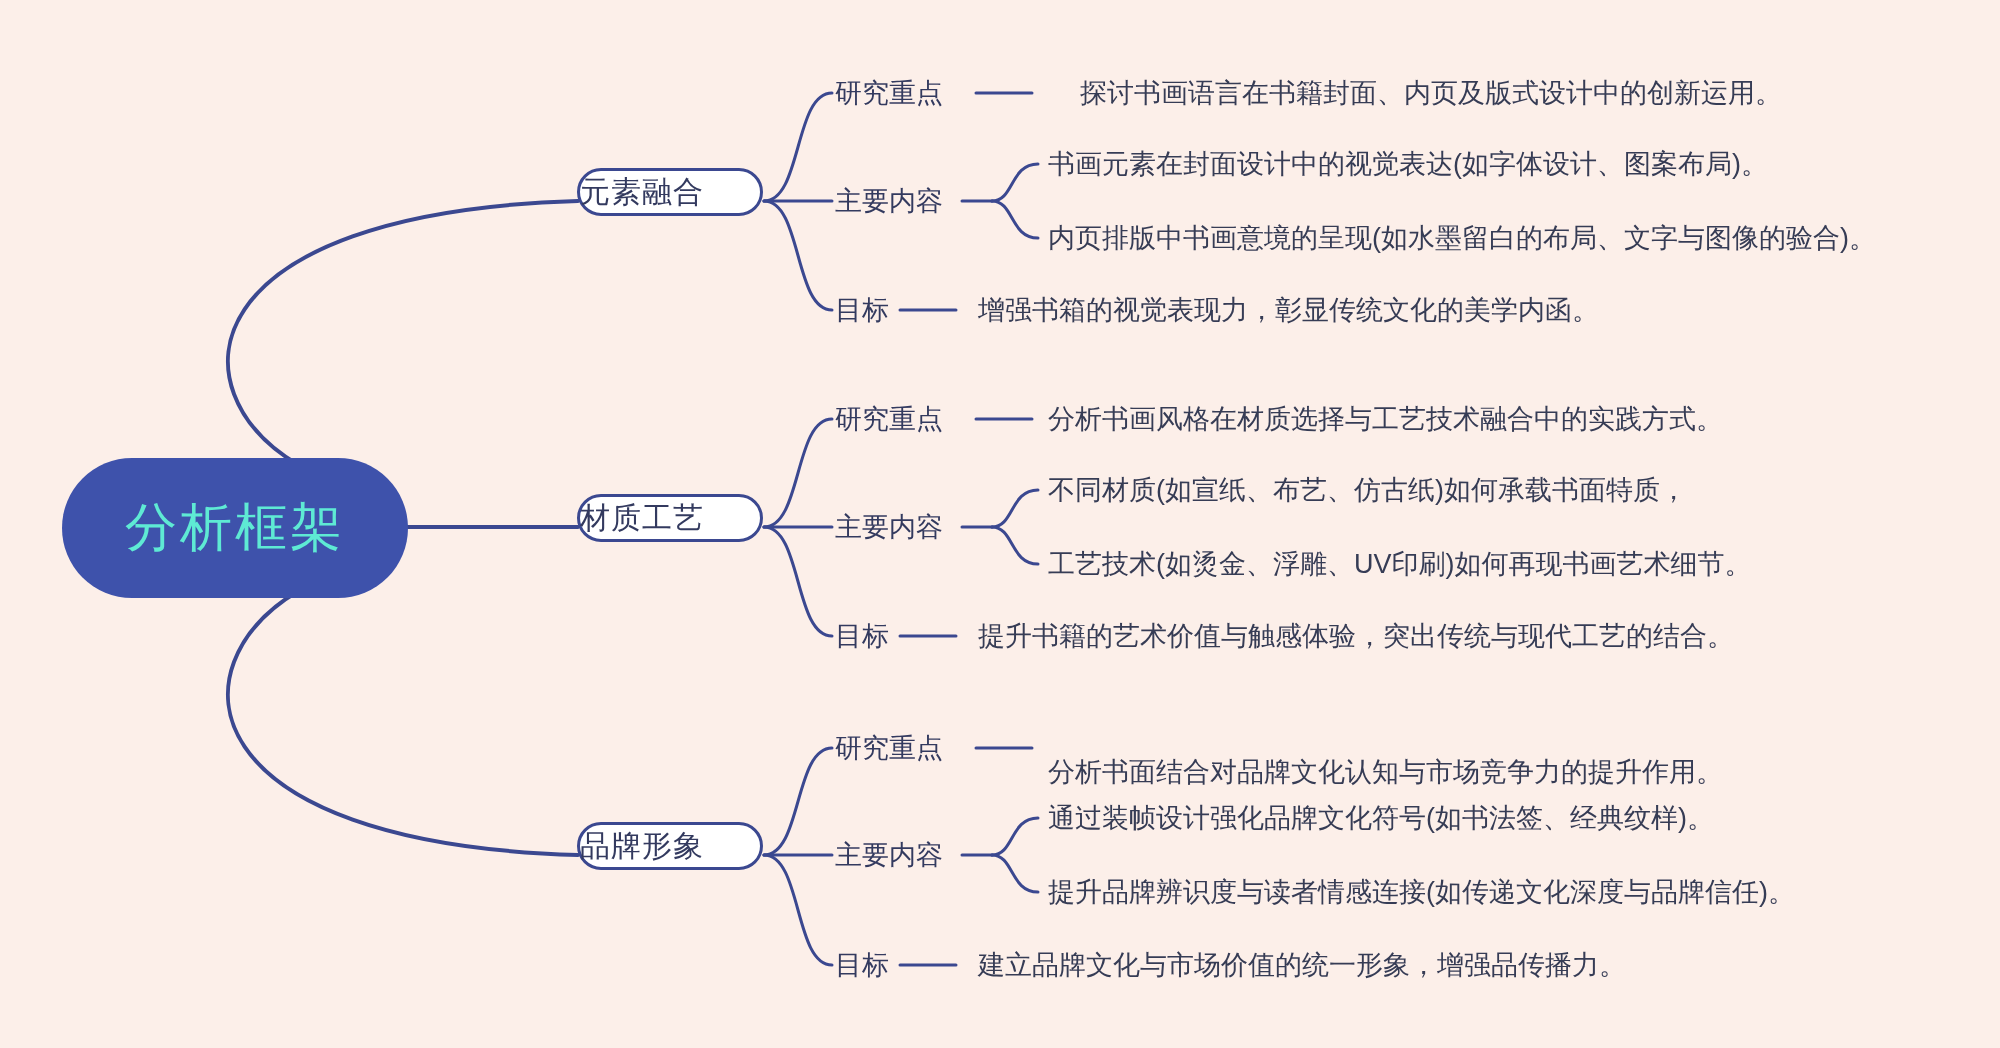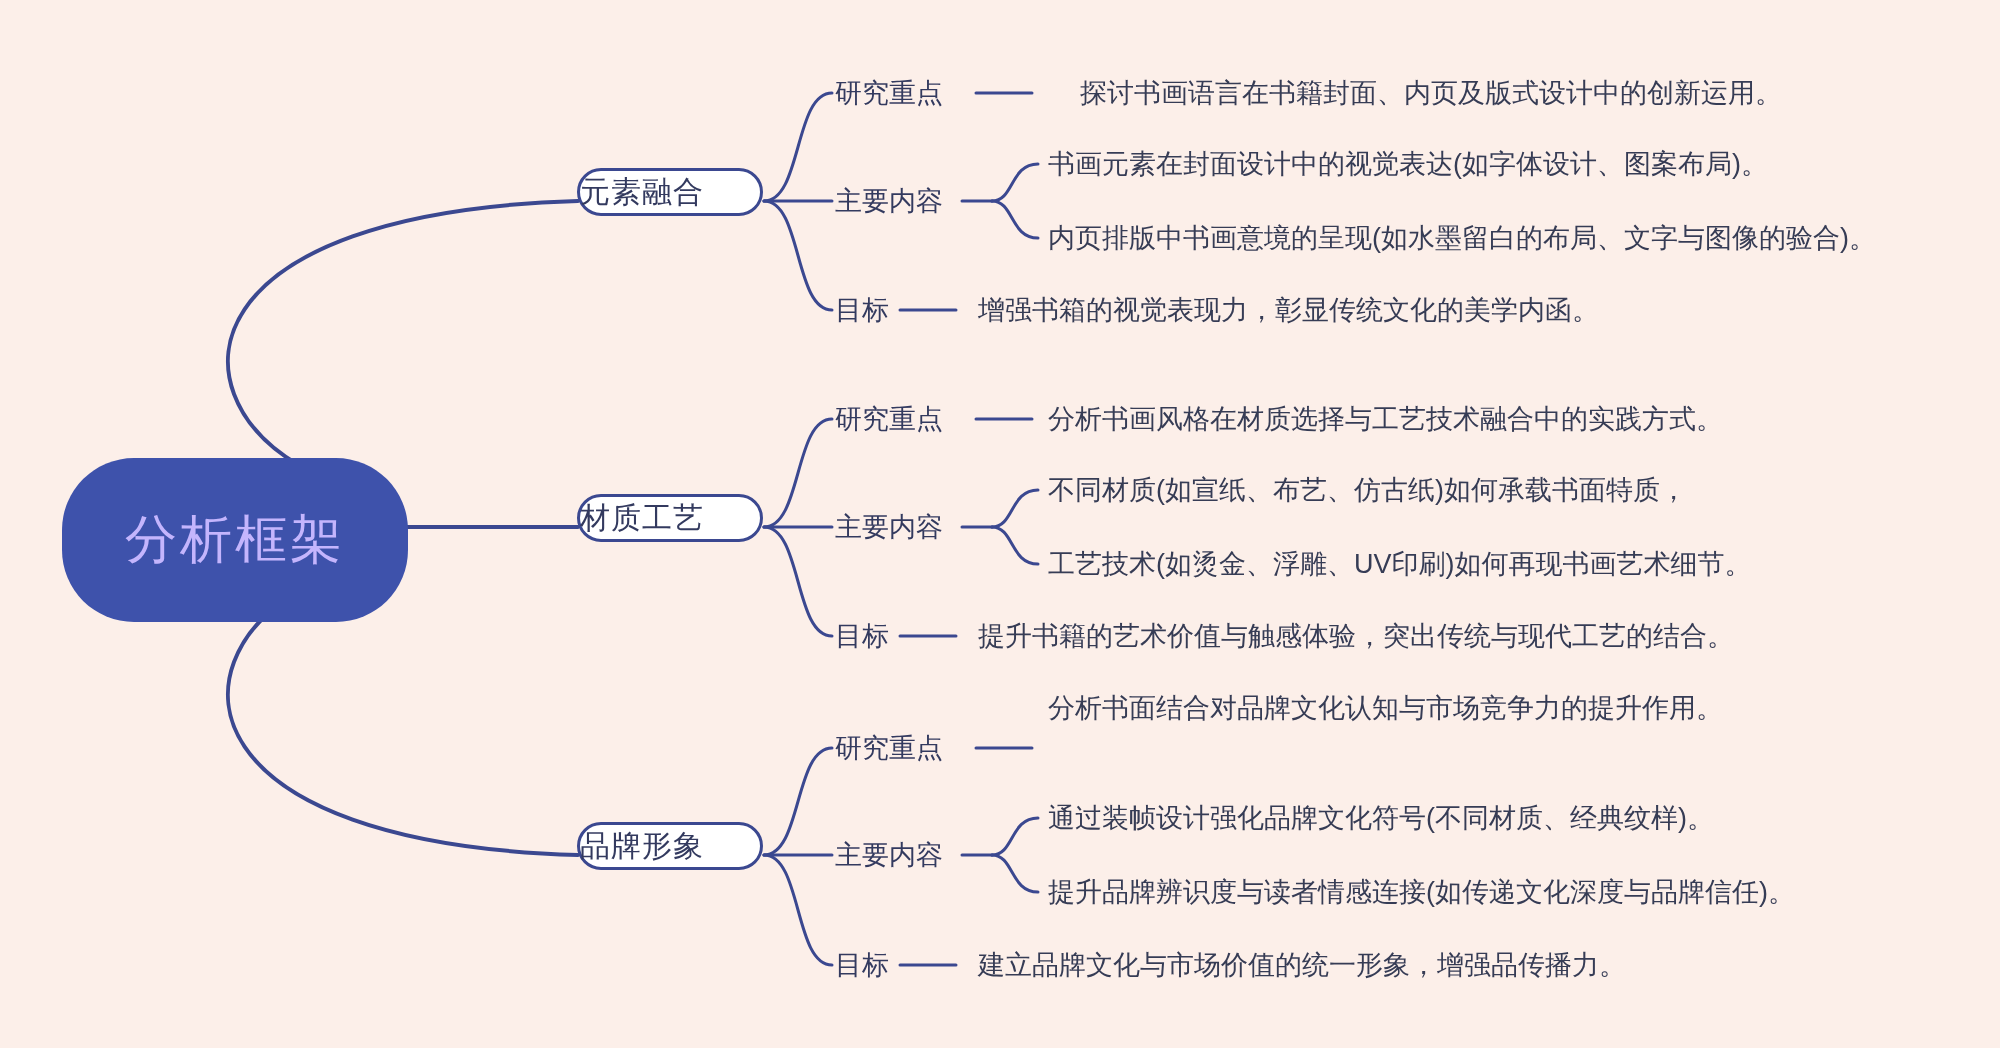--- a/index.html
+++ b/index.html
@@ -12,25 +12,25 @@
     font-family:"Liberation Sans", sans-serif;
   }
   svg.links { position:absolute; left:0; top:0; color:var(--line,#3b4890); }
   svg.links path { fill:none; stroke:currentColor; stroke-linecap:round; }
   svg.links path.trunk  { stroke-width:4; }
   svg.links path.branch { stroke-width:3; }
   svg.links path.dash   { stroke-width:3; }
 
   .root {
     position:absolute; left:62px; top:458px;
-    width:346px; height:164px;
+    width:346px; height:140px;
     background:var(--root,#3e52ab);
     border-radius:72px;
     display:flex; align-items:center; justify-content:center;
-    color:#c4b5fd; font-size:52px; letter-spacing:3px;
+    color:#5eead4; font-size:52px; letter-spacing:3px;
   }
   .pill {
     position:absolute;
     width:186px; height:48px;
     background:#ffffff;
     border:3px solid var(--line,#3b4890);
     border-radius:36px;
     display:flex; align-items:center; 
     color:var(--text,#333a5f); font-size:30px; letter-spacing:1px;
     box-sizing:border-box;
@@ -108,20 +108,20 @@
   <div class="title" style="left:835px;  top:527px;">主要内容</div>
   <div class="detail" style="left:1048px; top:490px;">不同材质(如宣纸、布艺、仿古纸)如何承载书面特质，</div>
   <div class="detail" style="left:1048px; top:564px;">工艺技术(如烫金、浮雕、UV印刷)如何再现书画艺术细节。</div>
   <div class="title" style="left:835px;  top:636px;">目标</div>
   <div class="detail" style="left:978px;  top:636px;">提升书籍的艺术价值与触感体验，突出传统与现代工艺的结合。</div>
 
   <div class="pill" style="left:577px; top:822px;">
     <span>品牌形象</span>
   </div>
   <div class="title" style="left:835px;  top:748px;">研究重点</div>
-  <div class="detail" style="left:1048px; top:708px;">分析书面结合对品牌文化认知与市场竞争力的提升作用。</div>
+  <div class="detail" style="left:1048px; top:772px;">分析书面结合对品牌文化认知与市场竞争力的提升作用。</div>
   <div class="title" style="left:835px;  top:855px;">主要内容</div>
-  <div class="detail" style="left:1048px; top:818px;">通过装帧设计强化品牌文化符号(不同材质、经典纹样)。</div>
+  <div class="detail" style="left:1048px; top:818px;">通过装帧设计强化品牌文化符号(如书法签、经典纹样)。</div>
   <div class="detail" style="left:1048px; top:892px;">提升品牌辨识度与读者情感连接(如传递文化深度与品牌信任)。</div>
   <div class="title" style="left:835px;  top:965px;">目标</div>
   <div class="detail" style="left:978px;  top:965px;">建立品牌文化与市场价值的统一形象，增强品传播力。</div>
 
 </div>
 
 </body></html>

